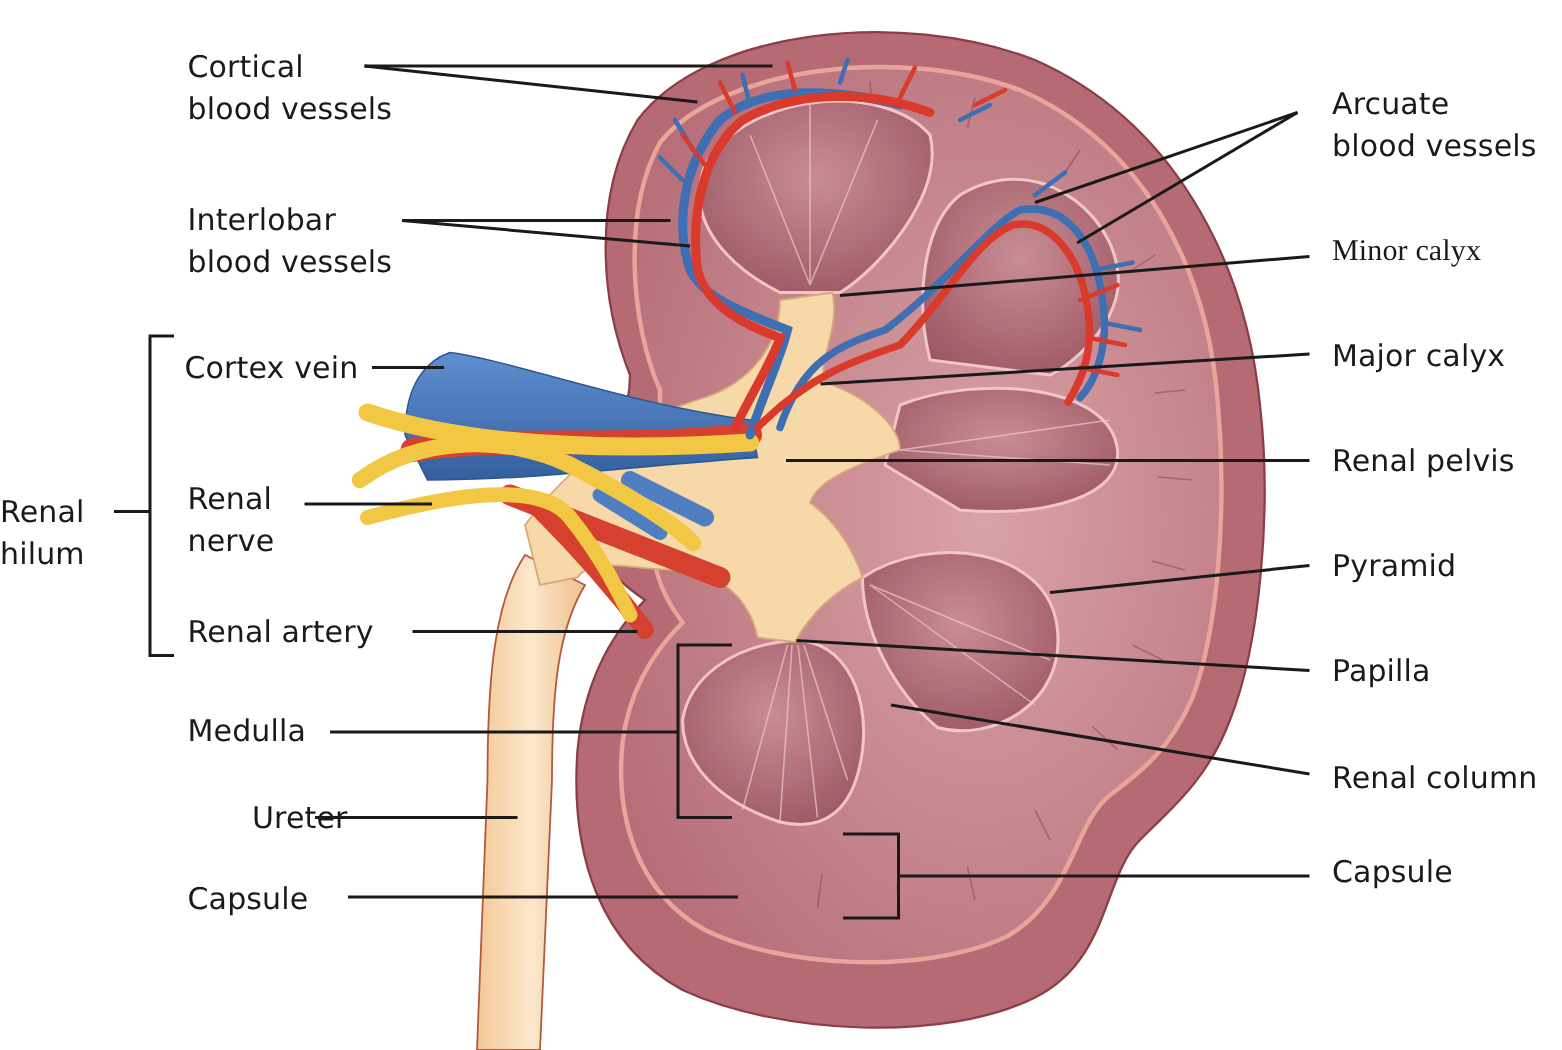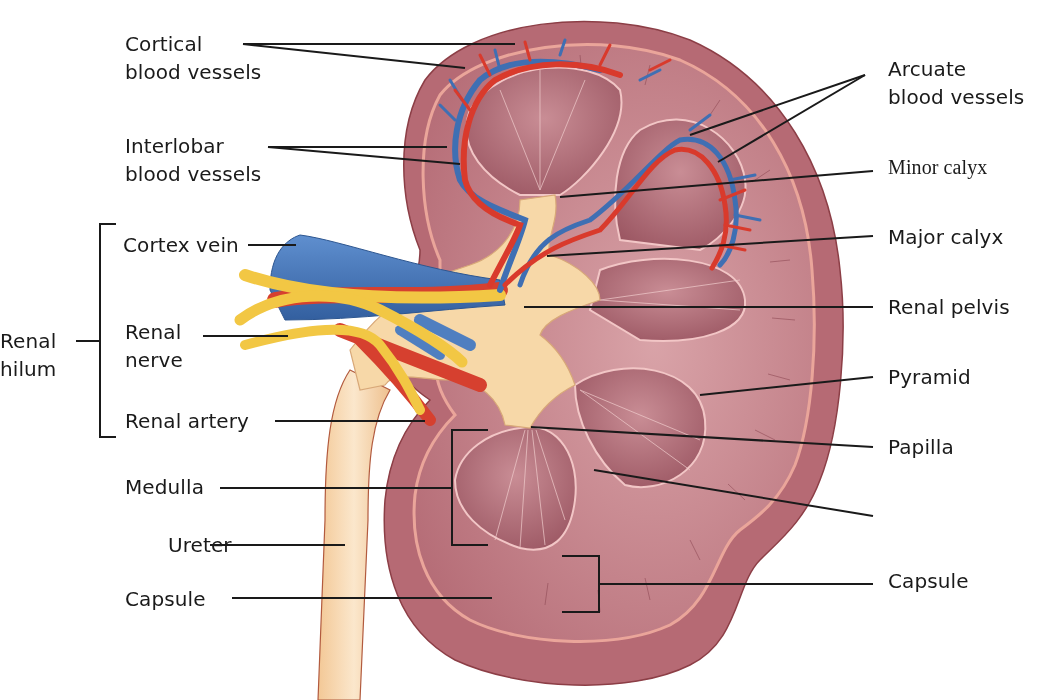--- a/index.html
+++ b/index.html
@@ -203,14 +203,15 @@
   <div class="lbl" style="left:125px; top:585px;">Capsule</div>
 
   
   <div class="lbl" style="left:888px; top:55px;">Arcuate
 blood vessels</div>
   <div class="lbl" style="left:888px; top:153px;font-family:Liberation Serif, serif;">Minor calyx</div>
   <div class="lbl" style="left:888px; top:223px;">Major calyx</div>
   <div class="lbl" style="left:888px; top:293px;">Renal pelvis</div>
   <div class="lbl" style="left:888px; top:363px;">Pyramid</div>
   <div class="lbl" style="left:888px; top:433px;">Papilla</div>
+  <div class="lbl" style="left:888px; top:504px;">Renal column</div>
   <div class="lbl" style="left:888px; top:567px;">Capsule</div>
 </div>
 
 </body></html>

